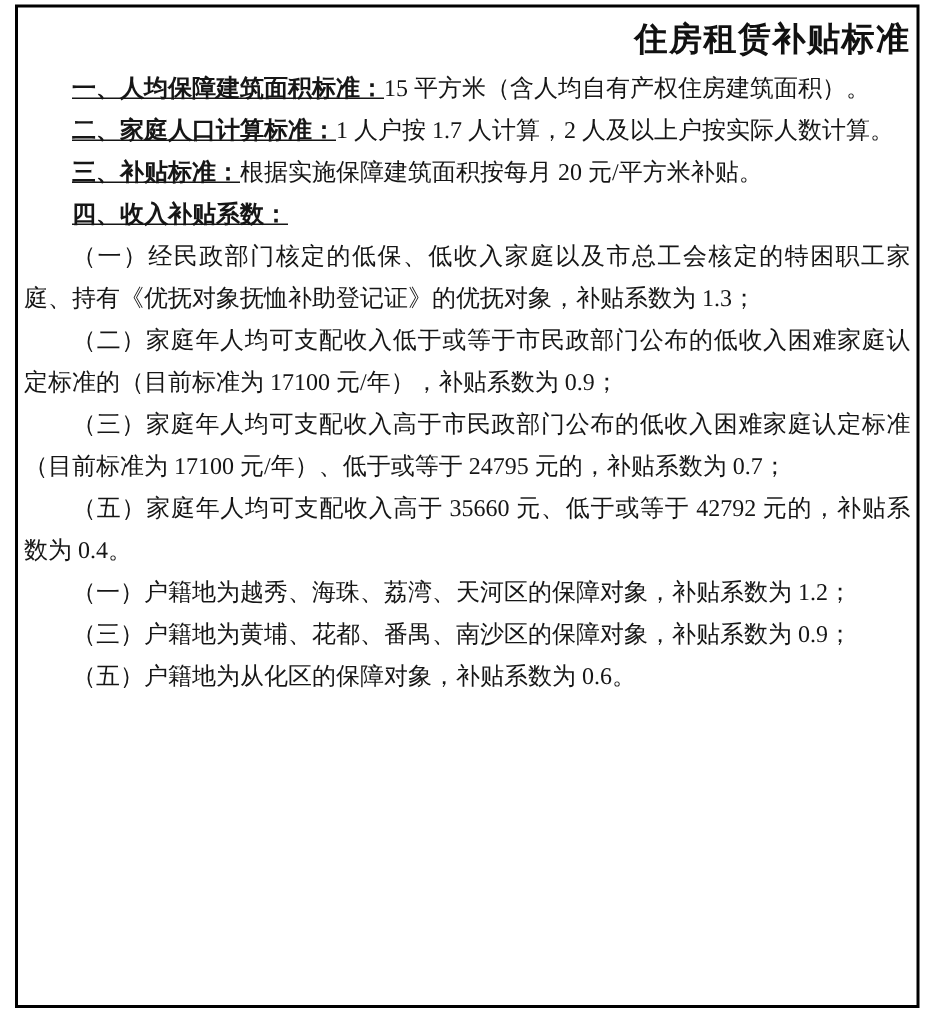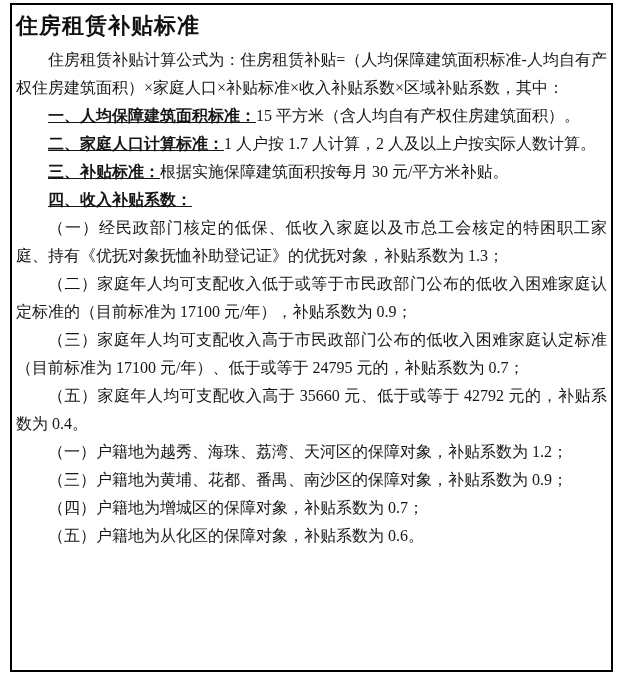--- a/index.html
+++ b/index.html
@@ -25,21 +25,21 @@
     box-sizing: border-box;
     padding: 5px 4px 0 4px;
     overflow: hidden;
     background: #ffffff;
   }
   .doc-title {
     font-family: "Liberation Sans", "DejaVu Sans", sans-serif;
     font-weight: bold;
     font-size: 22px;
     line-height: 28px;
-    text-align: left;
+    text-align: right;
     margin: 2px 0 6px 0;
     letter-spacing: 1px;
     color: #111111;
   }
   p.para {
     margin: 0;
     font-size: 16px;
     line-height: 28px;
     text-align: justify;
     text-indent: 32px;
@@ -50,34 +50,32 @@
     text-decoration: underline;
   }
 </style>
 </head>
 <body>
 
 <div class="doc-frame">
 
   <div class="doc-title">住房租赁补贴标准</div>
 
-  <p class="para">住房租赁补贴计算公式为：住房租赁补贴=（人均保障建筑面积标准-人均自有产权住房建筑面积）×家庭人口×补贴标准×收入补贴系数×区域补贴系数，其中：</p>
 
   <p class="para"><span class="sec-label">一、人均保障建筑面积标准：</span><span>15 平方米（含人均自有产权住房建筑面积）。</span></p>
 
   <p class="para"><span class="sec-label">二、家庭人口计算标准：</span><span>1 人户按 1.7 人计算，2 人及以上户按实际人数计算。</span></p>
 
-  <p class="para"><span class="sec-label">三、补贴标准：</span><span>根据实施保障建筑面积按每月 30 元/平方米补贴。</span></p>
+  <p class="para"><span class="sec-label">三、补贴标准：</span><span>根据实施保障建筑面积按每月 20 元/平方米补贴。</span></p>
 
   <p class="para"><span class="sec-label">四、收入补贴系数：</span></p>
 
   <p class="para">（一）经民政部门核定的低保、低收入家庭以及市总工会核定的特困职工家庭、持有《优抚对象抚恤补助登记证》的优抚对象，补贴系数为 1.3；</p>
   <p class="para">（二）家庭年人均可支配收入低于或等于市民政部门公布的低收入困难家庭认定标准的（目前标准为 17100 元/年），补贴系数为 0.9；</p>
   <p class="para">（三）家庭年人均可支配收入高于市民政部门公布的低收入困难家庭认定标准（目前标准为 17100 元/年）、低于或等于 24795 元的，补贴系数为 0.7；</p>
   <p class="para">（五）家庭年人均可支配收入高于 35660 元、低于或等于 42792 元的，补贴系数为 0.4。</p>
 
 
   <p class="para">（一）户籍地为越秀、海珠、荔湾、天河区的保障对象，补贴系数为 1.2；</p>
   <p class="para">（三）户籍地为黄埔、花都、番禺、南沙区的保障对象，补贴系数为 0.9；</p>
-  <p class="para">（四）户籍地为增城区的保障对象，补贴系数为 0.7；</p>
   <p class="para">（五）户籍地为从化区的保障对象，补贴系数为 0.6。</p>
 
 </div>
 
 </body></html>

